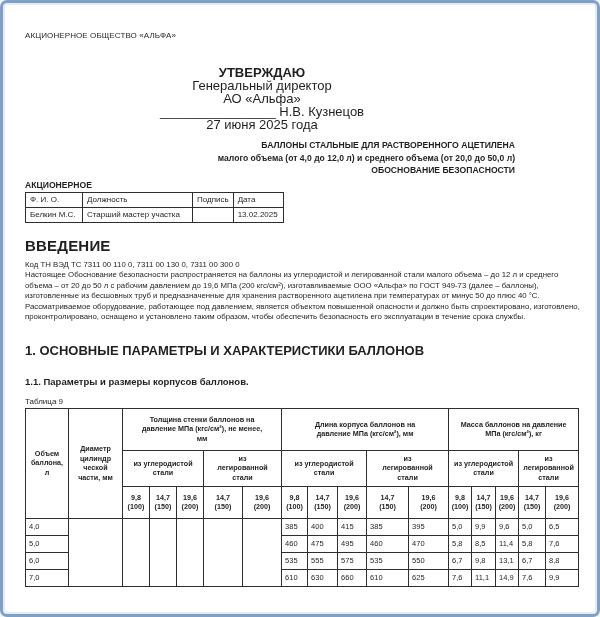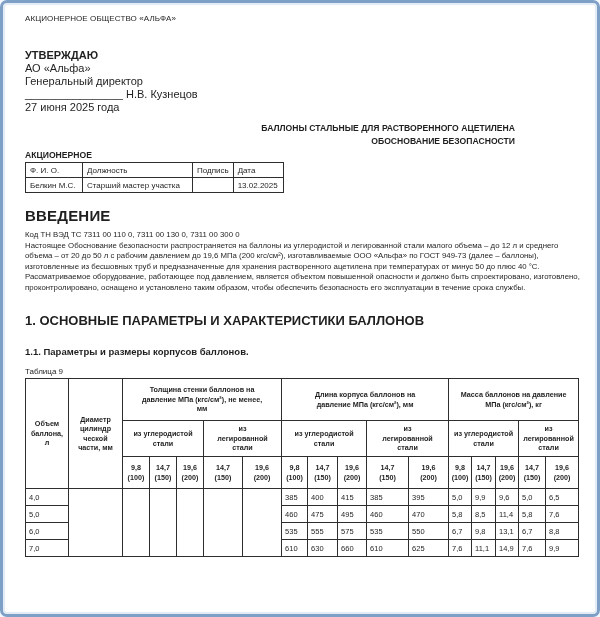--- a/index.html
+++ b/index.html
@@ -11,27 +11,27 @@
   }
   .page {
     position:absolute; left:0; top:0;
     width:600px; height:617px;
     background:#fff;
     border:3px solid #7e9fc6;
     border-radius:7px;
     box-shadow:0 0 0 2px #e3ebf4 inset;
     overflow:hidden;
   }
-  .content { padding:11px 22px 0 22px; }
+  .content { padding:28px 22px 0 22px; }
 
   .company { font-size:8px; letter-spacing:0.1px; }
 
   .approval {
     margin-top:26px; margin-right:76px;
-    text-align:left; font-size:11px; line-height:13px;
+    text-align:center; font-size:13px; line-height:13px;
   }
   .approval .bold { font-weight:bold; }
 
   .doc-title {
     margin-top:8px; width:490px;
     text-align:right; font-weight:bold;
     font-size:8.6px; line-height:12.5px;
   }
 
   .developed-label { margin-top:3px; font-weight:bold; font-size:8.6px; }
@@ -73,28 +73,29 @@
 </head>
 <body>
 
 <div class="page">
   <div class="content">
 
     <div class="company">АКЦИОНЕРНОЕ ОБЩЕСТВО «АЛЬФА»</div>
 
     <div class="approval">
       <div class="bold">УТВЕРЖДАЮ</div>
+      <div>Генеральный директор</div>
       <div>АО «Альфа»</div>
-      <div>Генеральный директор</div>
       <div>________________ Н.В. Кузнецов</div>
       <div>27 июня 2025 года</div>
     </div>
 
     <div class="doc-title">
       <div>БАЛЛОНЫ СТАЛЬНЫЕ ДЛЯ РАСТВОРЕННОГО АЦЕТИЛЕНА</div>
+      <div>малого объема (от 4,0 до 12,0 л) и среднего объема (от 20,0 до 50,0 л)</div>
       <div>ОБОСНОВАНИЕ БЕЗОПАСНОСТИ</div>
     </div>
 
     <div class="developed-label">АКЦИОНЕРНОЕ</div>
 
     <table class="dev-table">
       <tbody>
           <tr>
         <td class="dev-c1">Ф. И. О.</td>
         <td class="dev-c2">Должность</td>

